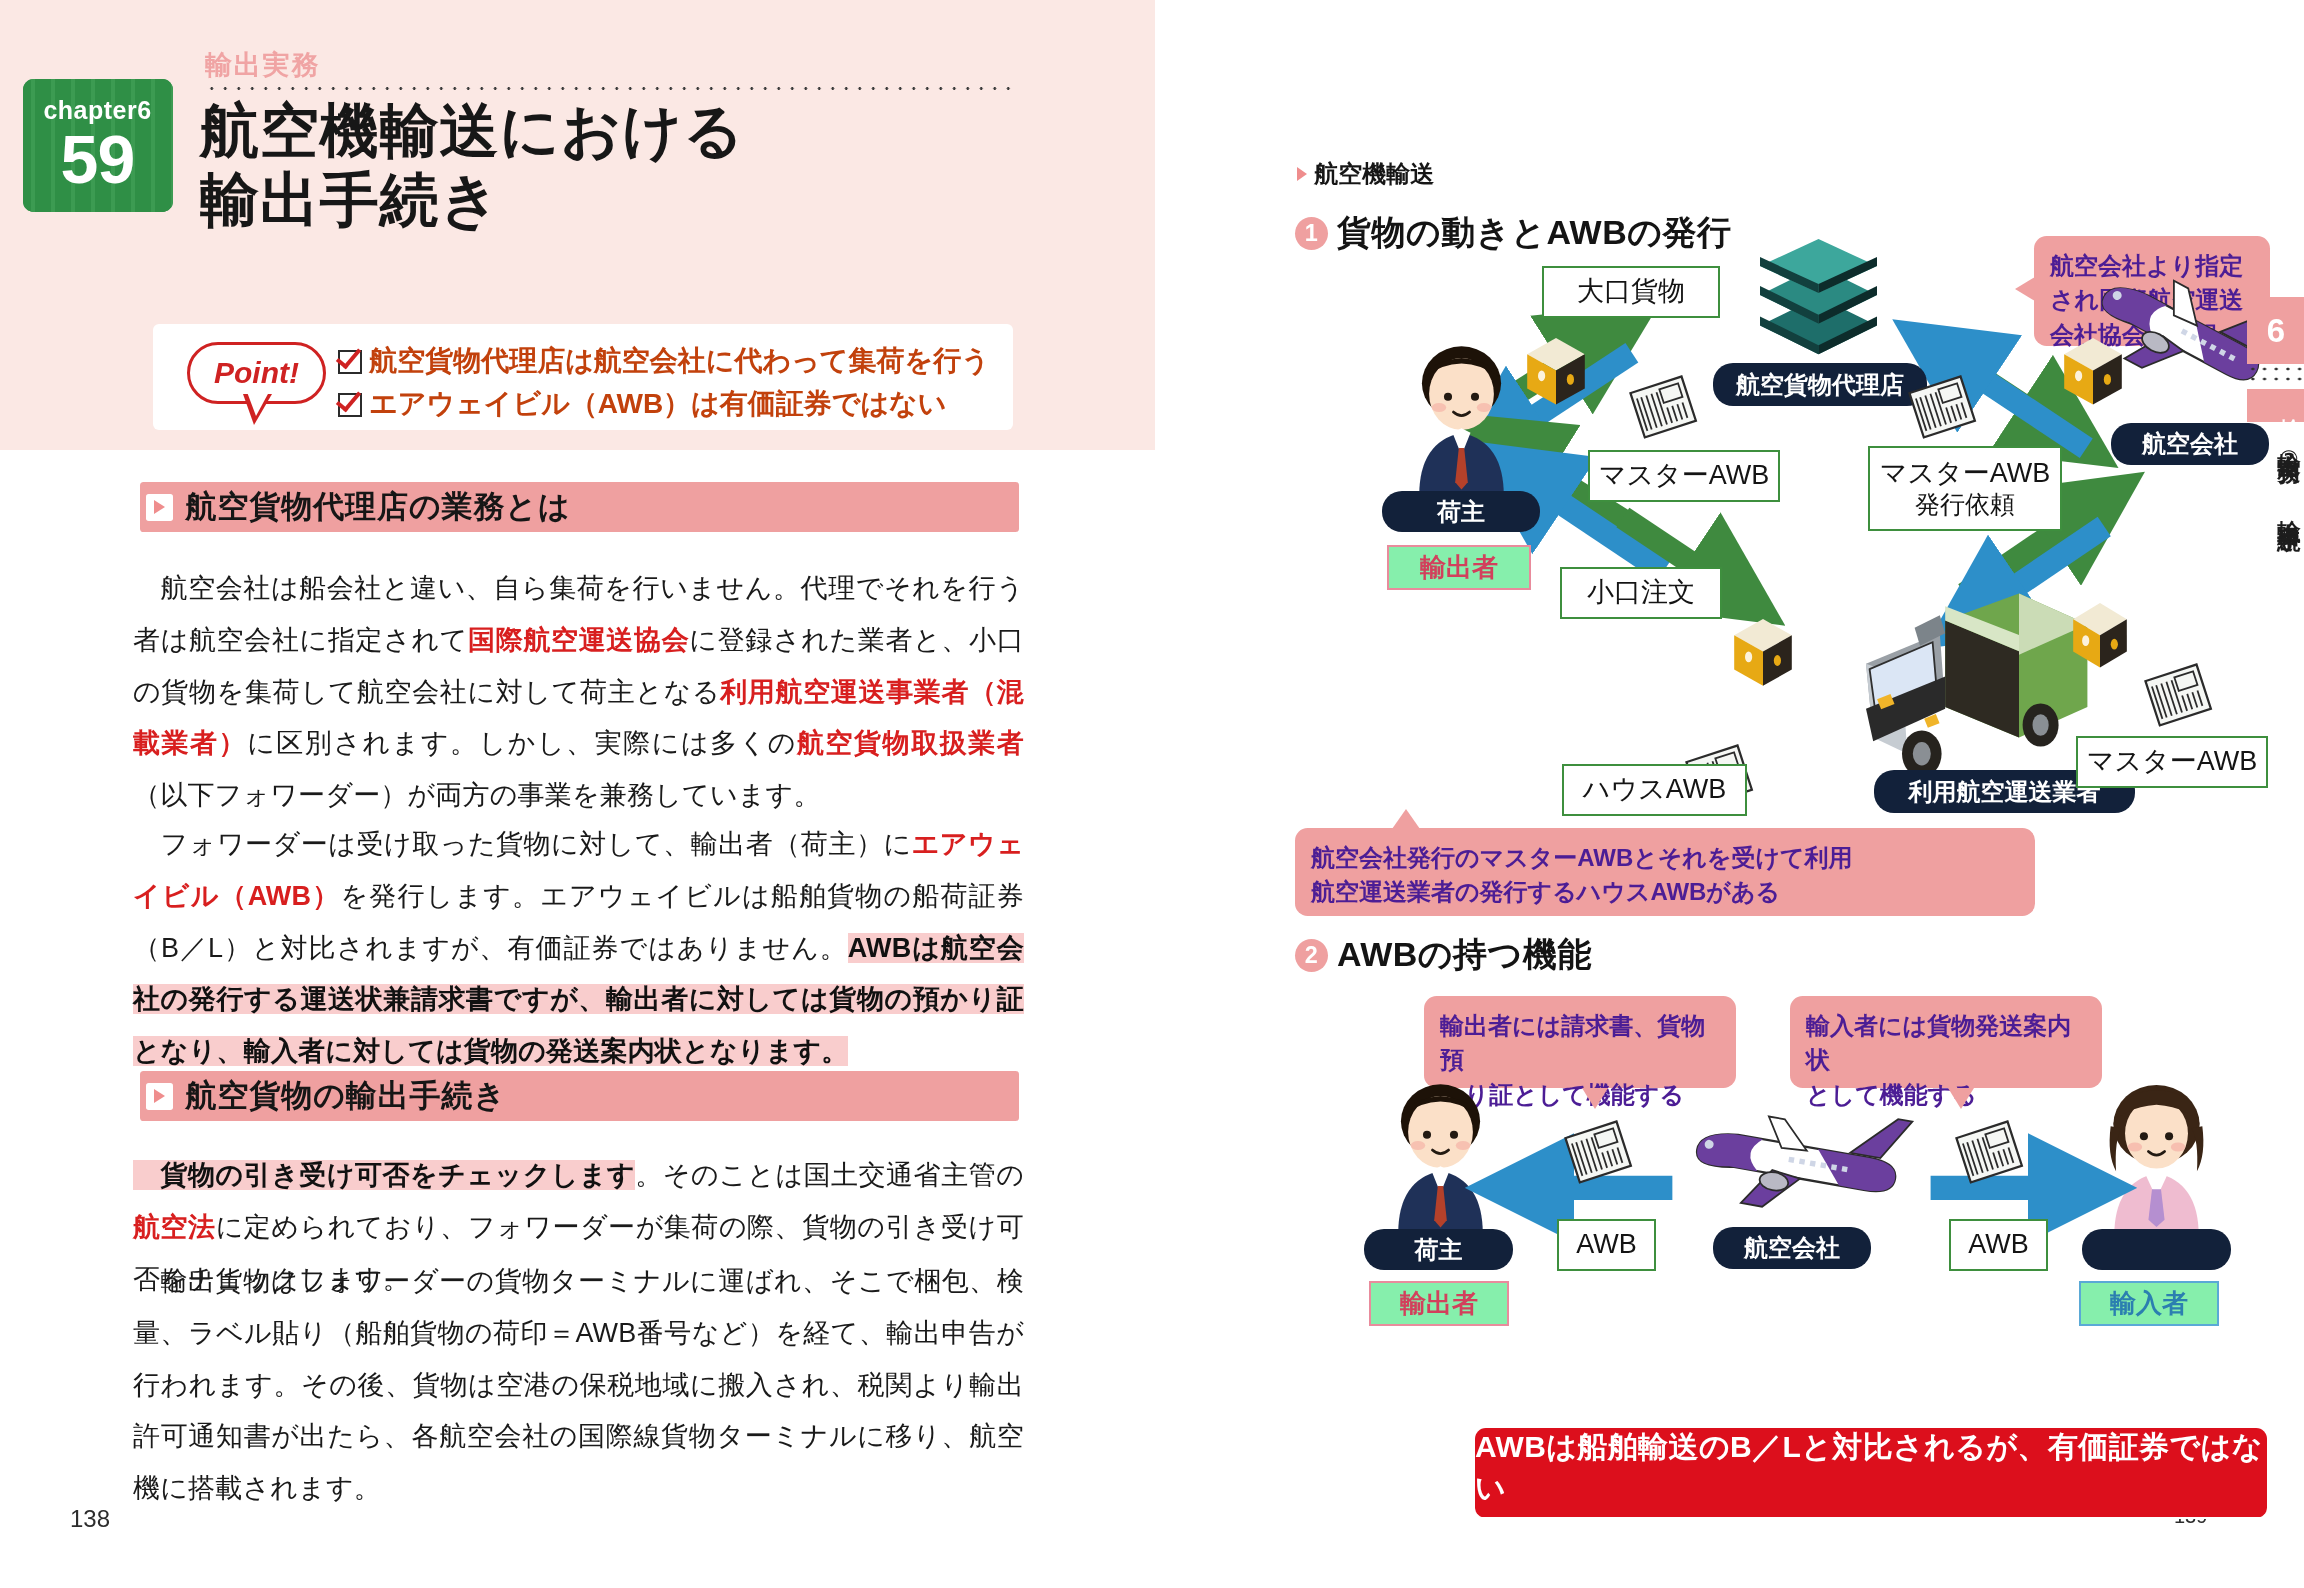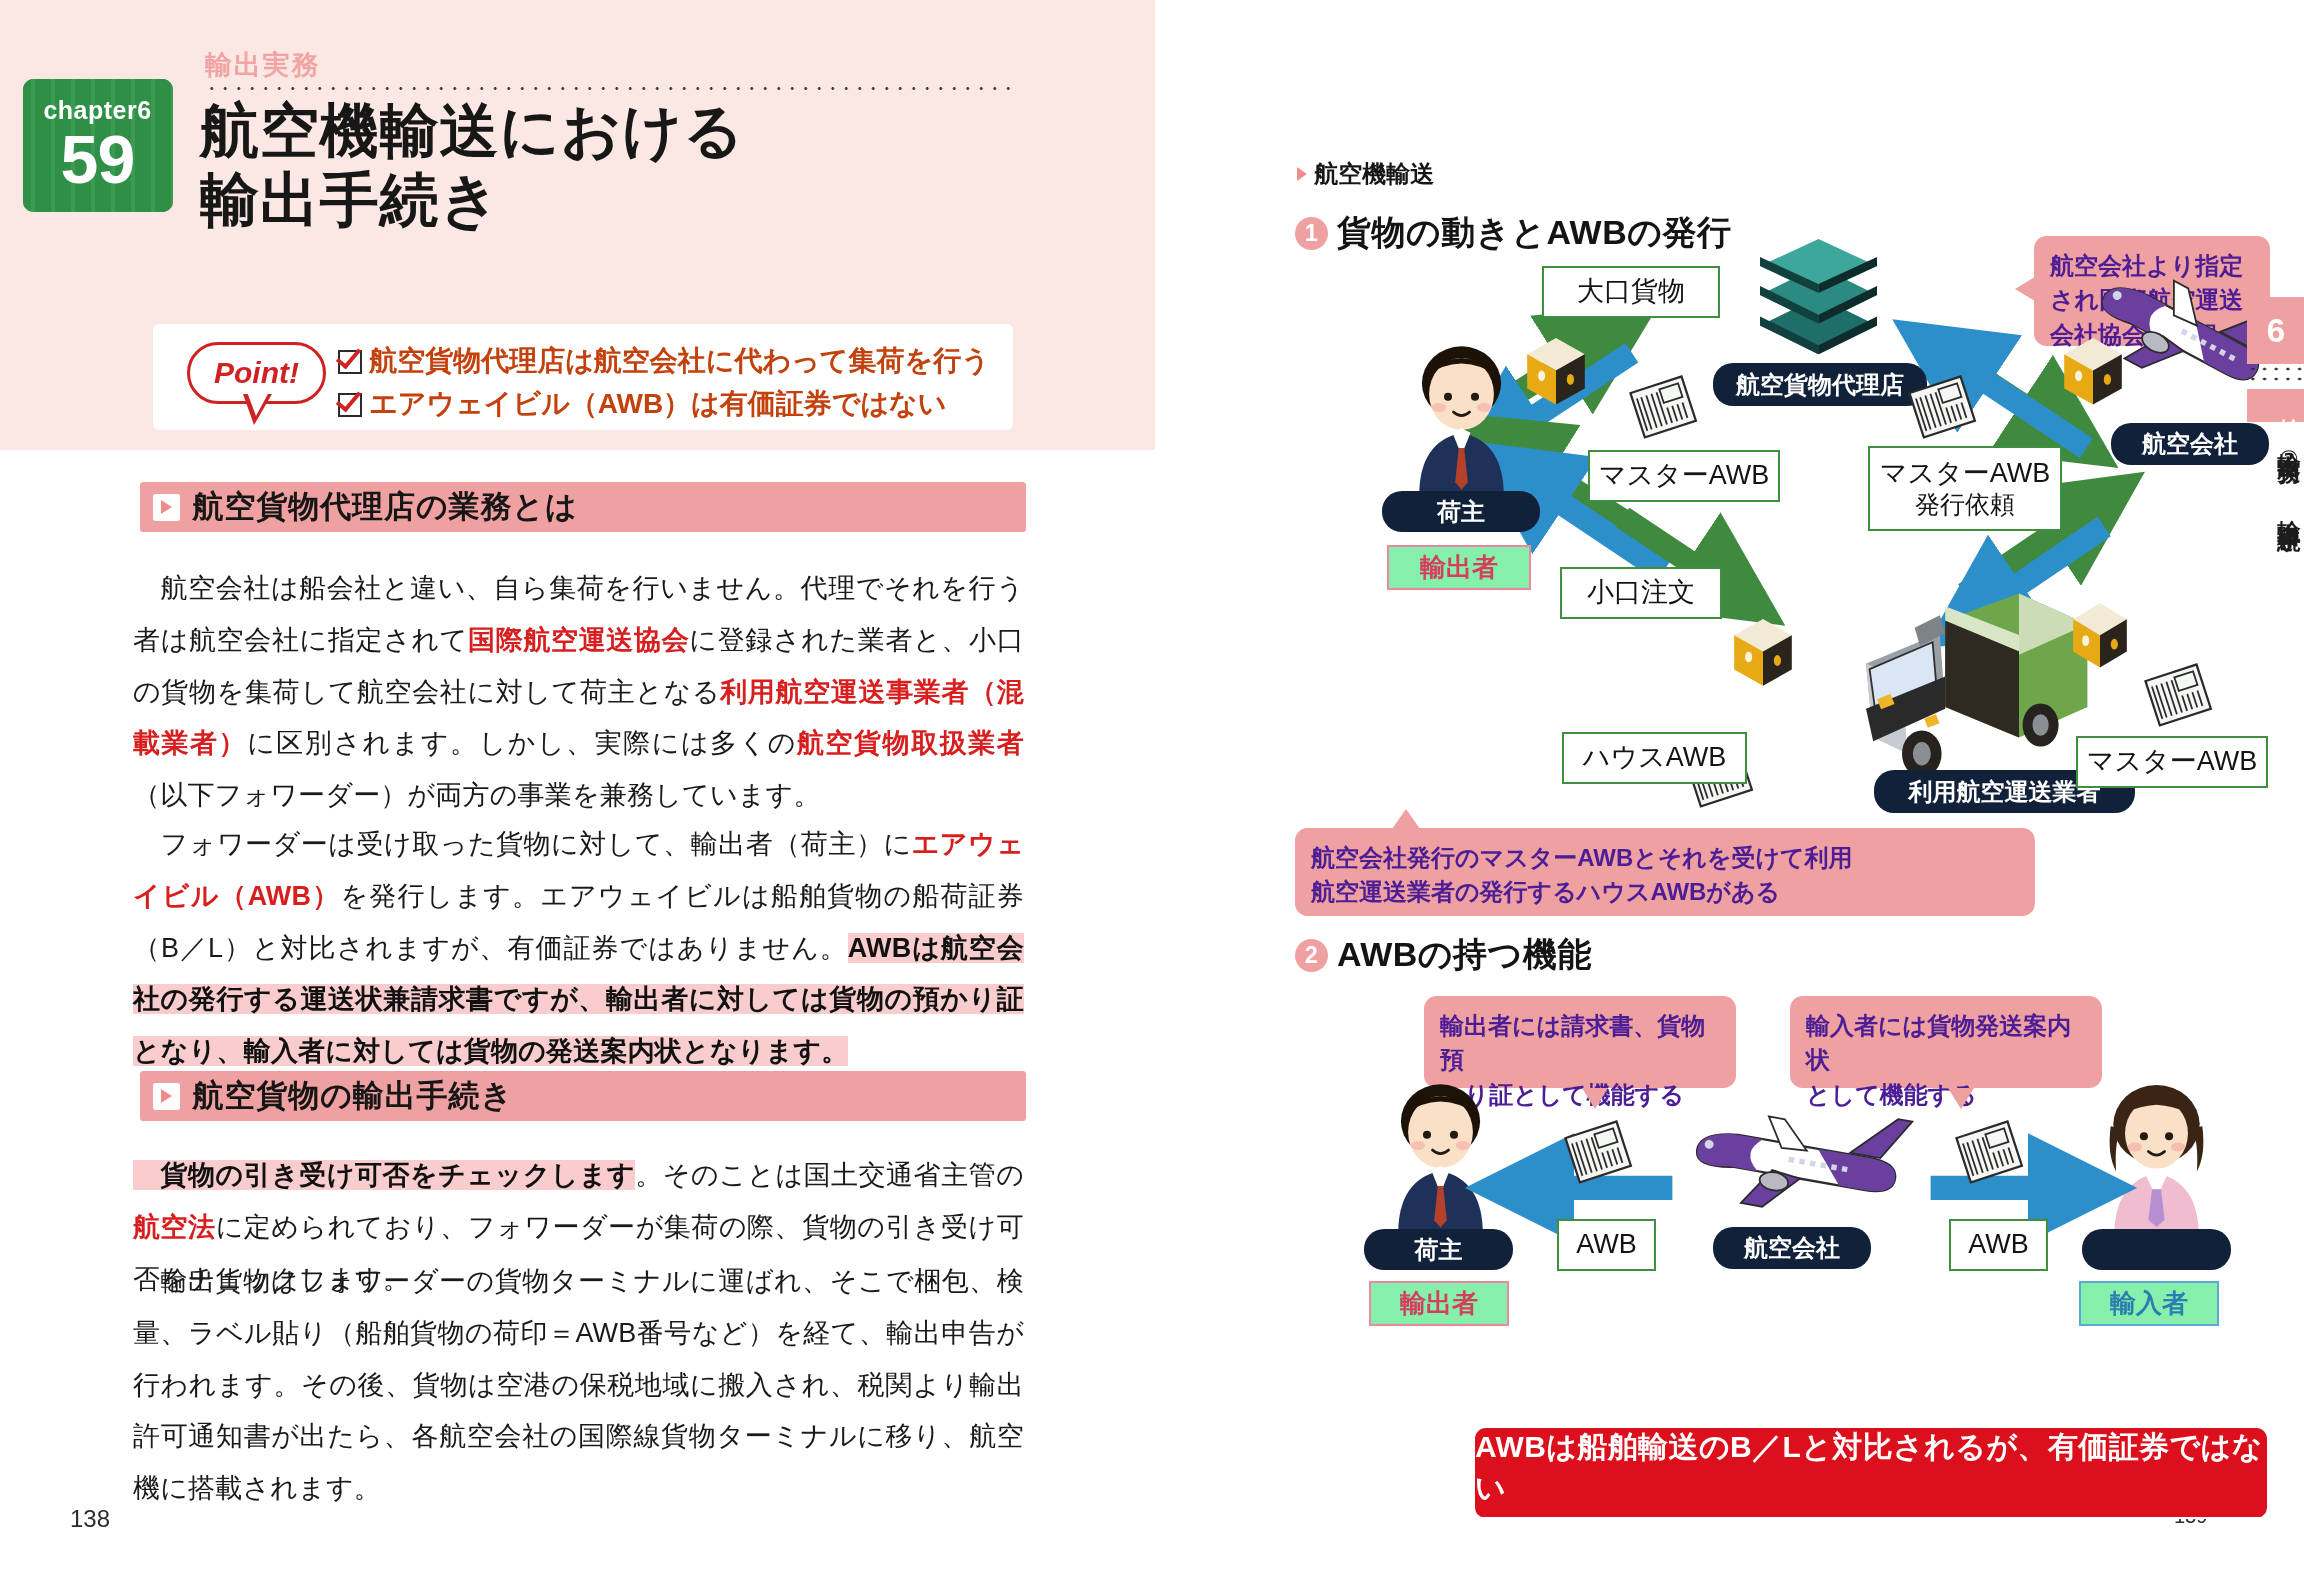--- a/index.html
+++ b/index.html
@@ -77,21 +77,21 @@
     position:relative;flex:none;margin-top:10px;background:#fff;
   }
   .chk::after{
     content:"";position:absolute;left:1.8px;top:-8px;width:9px;height:20px;
     border-right:4.5px solid #cf2222;border-bottom:4.5px solid #cf2222;
     transform:rotate(40deg);
   }
 
   .sec-head{
     position:absolute;height:50px;background:#efa0a0;border-radius:3.6px;
-    display:flex;align-items:center;padding-left:13px;
+    display:flex;align-items:center;padding-left:6px;
   }
   .sec-head .tri-box{
     width:27px;height:27px;background:#fff;border-radius:2.7px;
     display:flex;align-items:center;justify-content:center;margin-right:12.6px;flex:none;
   }
   .sec-head .tri{
     width:0;height:0;border-top:7.2px solid transparent;border-bottom:7.2px solid transparent;
     border-left:11.7px solid #ef8d8d;
   }
   .sec-head .sec-title{font-size:31px;font-weight:800;color:#161616;letter-spacing:0.9px;}
@@ -488,21 +488,21 @@
     <div class="pill" style="left:719px;top:770px;width:261px;height:43px;">利用航空運送業者</div>
 
     <svg style="position:absolute;left:911px;top:594px;width:68px;height:79px;" viewBox="0 0 76 88" width="68" height="79">
       <path d="M8 28 L38 10 L68 28 L38 46z" fill="#f2ead4"></path>
       <path d="M8 28 L38 46 L38 82 L8 64z" fill="#e7a914"></path>
       <path d="M68 28 L38 46 L38 82 L68 64z" fill="#2b241c"></path>
       <ellipse cx="22" cy="52" rx="4" ry="6" fill="#fff" opacity=".85"></ellipse>
       <ellipse cx="54" cy="56" rx="4" ry="6" fill="#e7a914"></ellipse>
     </svg>
 
-    <div class="gbox" style="left:407px;top:732px;width:185px;height:52px;">ハウスAWB</div>
+    <div class="gbox" style="left:407px;top:764px;width:185px;height:52px;">ハウスAWB</div>
 
     <svg style="position:absolute;left:990px;top:666px;width:68px;height:63px;" viewBox="0 0 76 70" width="68" height="63">
       <g transform="rotate(-18 38 35)">
         <rect x="8" y="6" width="60" height="52" fill="#f5f7f4" stroke="#2b2b2b" stroke-width="2.5"></rect>
         <rect x="40" y="12" width="22" height="16" fill="none" stroke="#2b2b2b" stroke-width="2"></rect>
         <g stroke="#2b2b2b" stroke-width="2">
           <line x1="13" y1="14" x2="13" y2="52"></line>
             <line x1="18" y1="14" x2="18" y2="52"></line>
           <line x1="24" y1="14" x2="24" y2="52"></line>
             <line x1="30" y1="14" x2="30" y2="52"></line>

